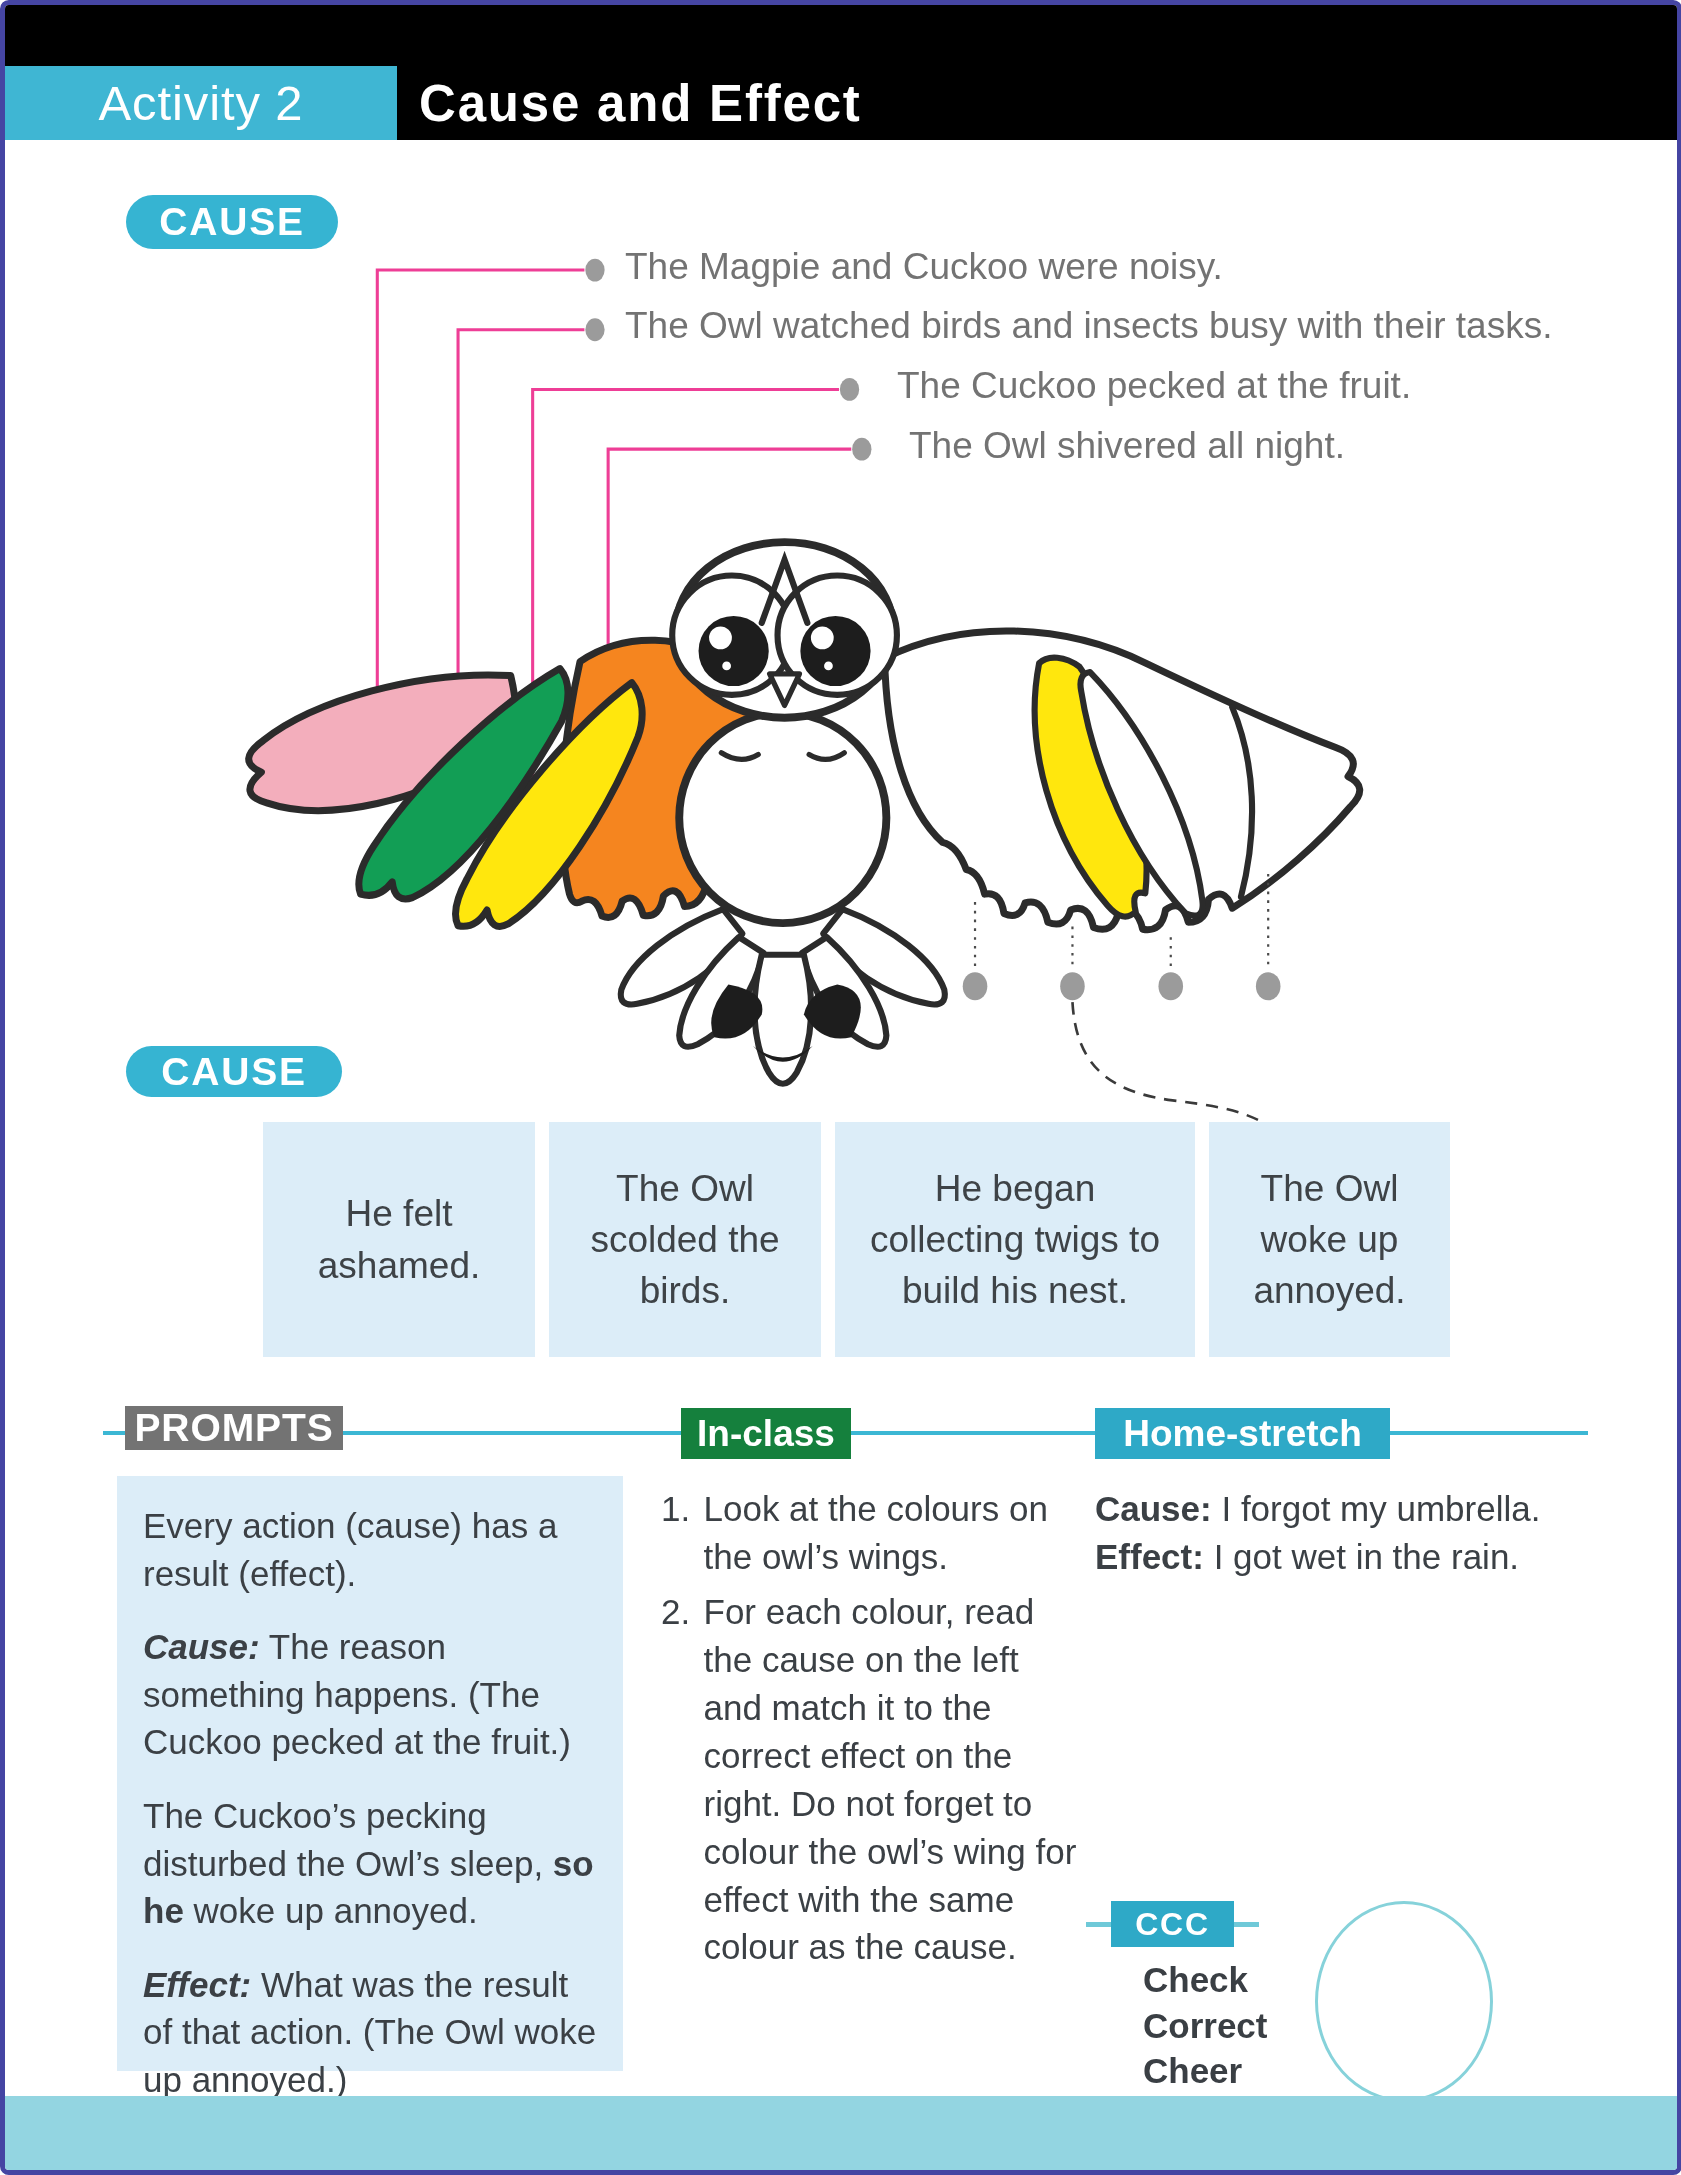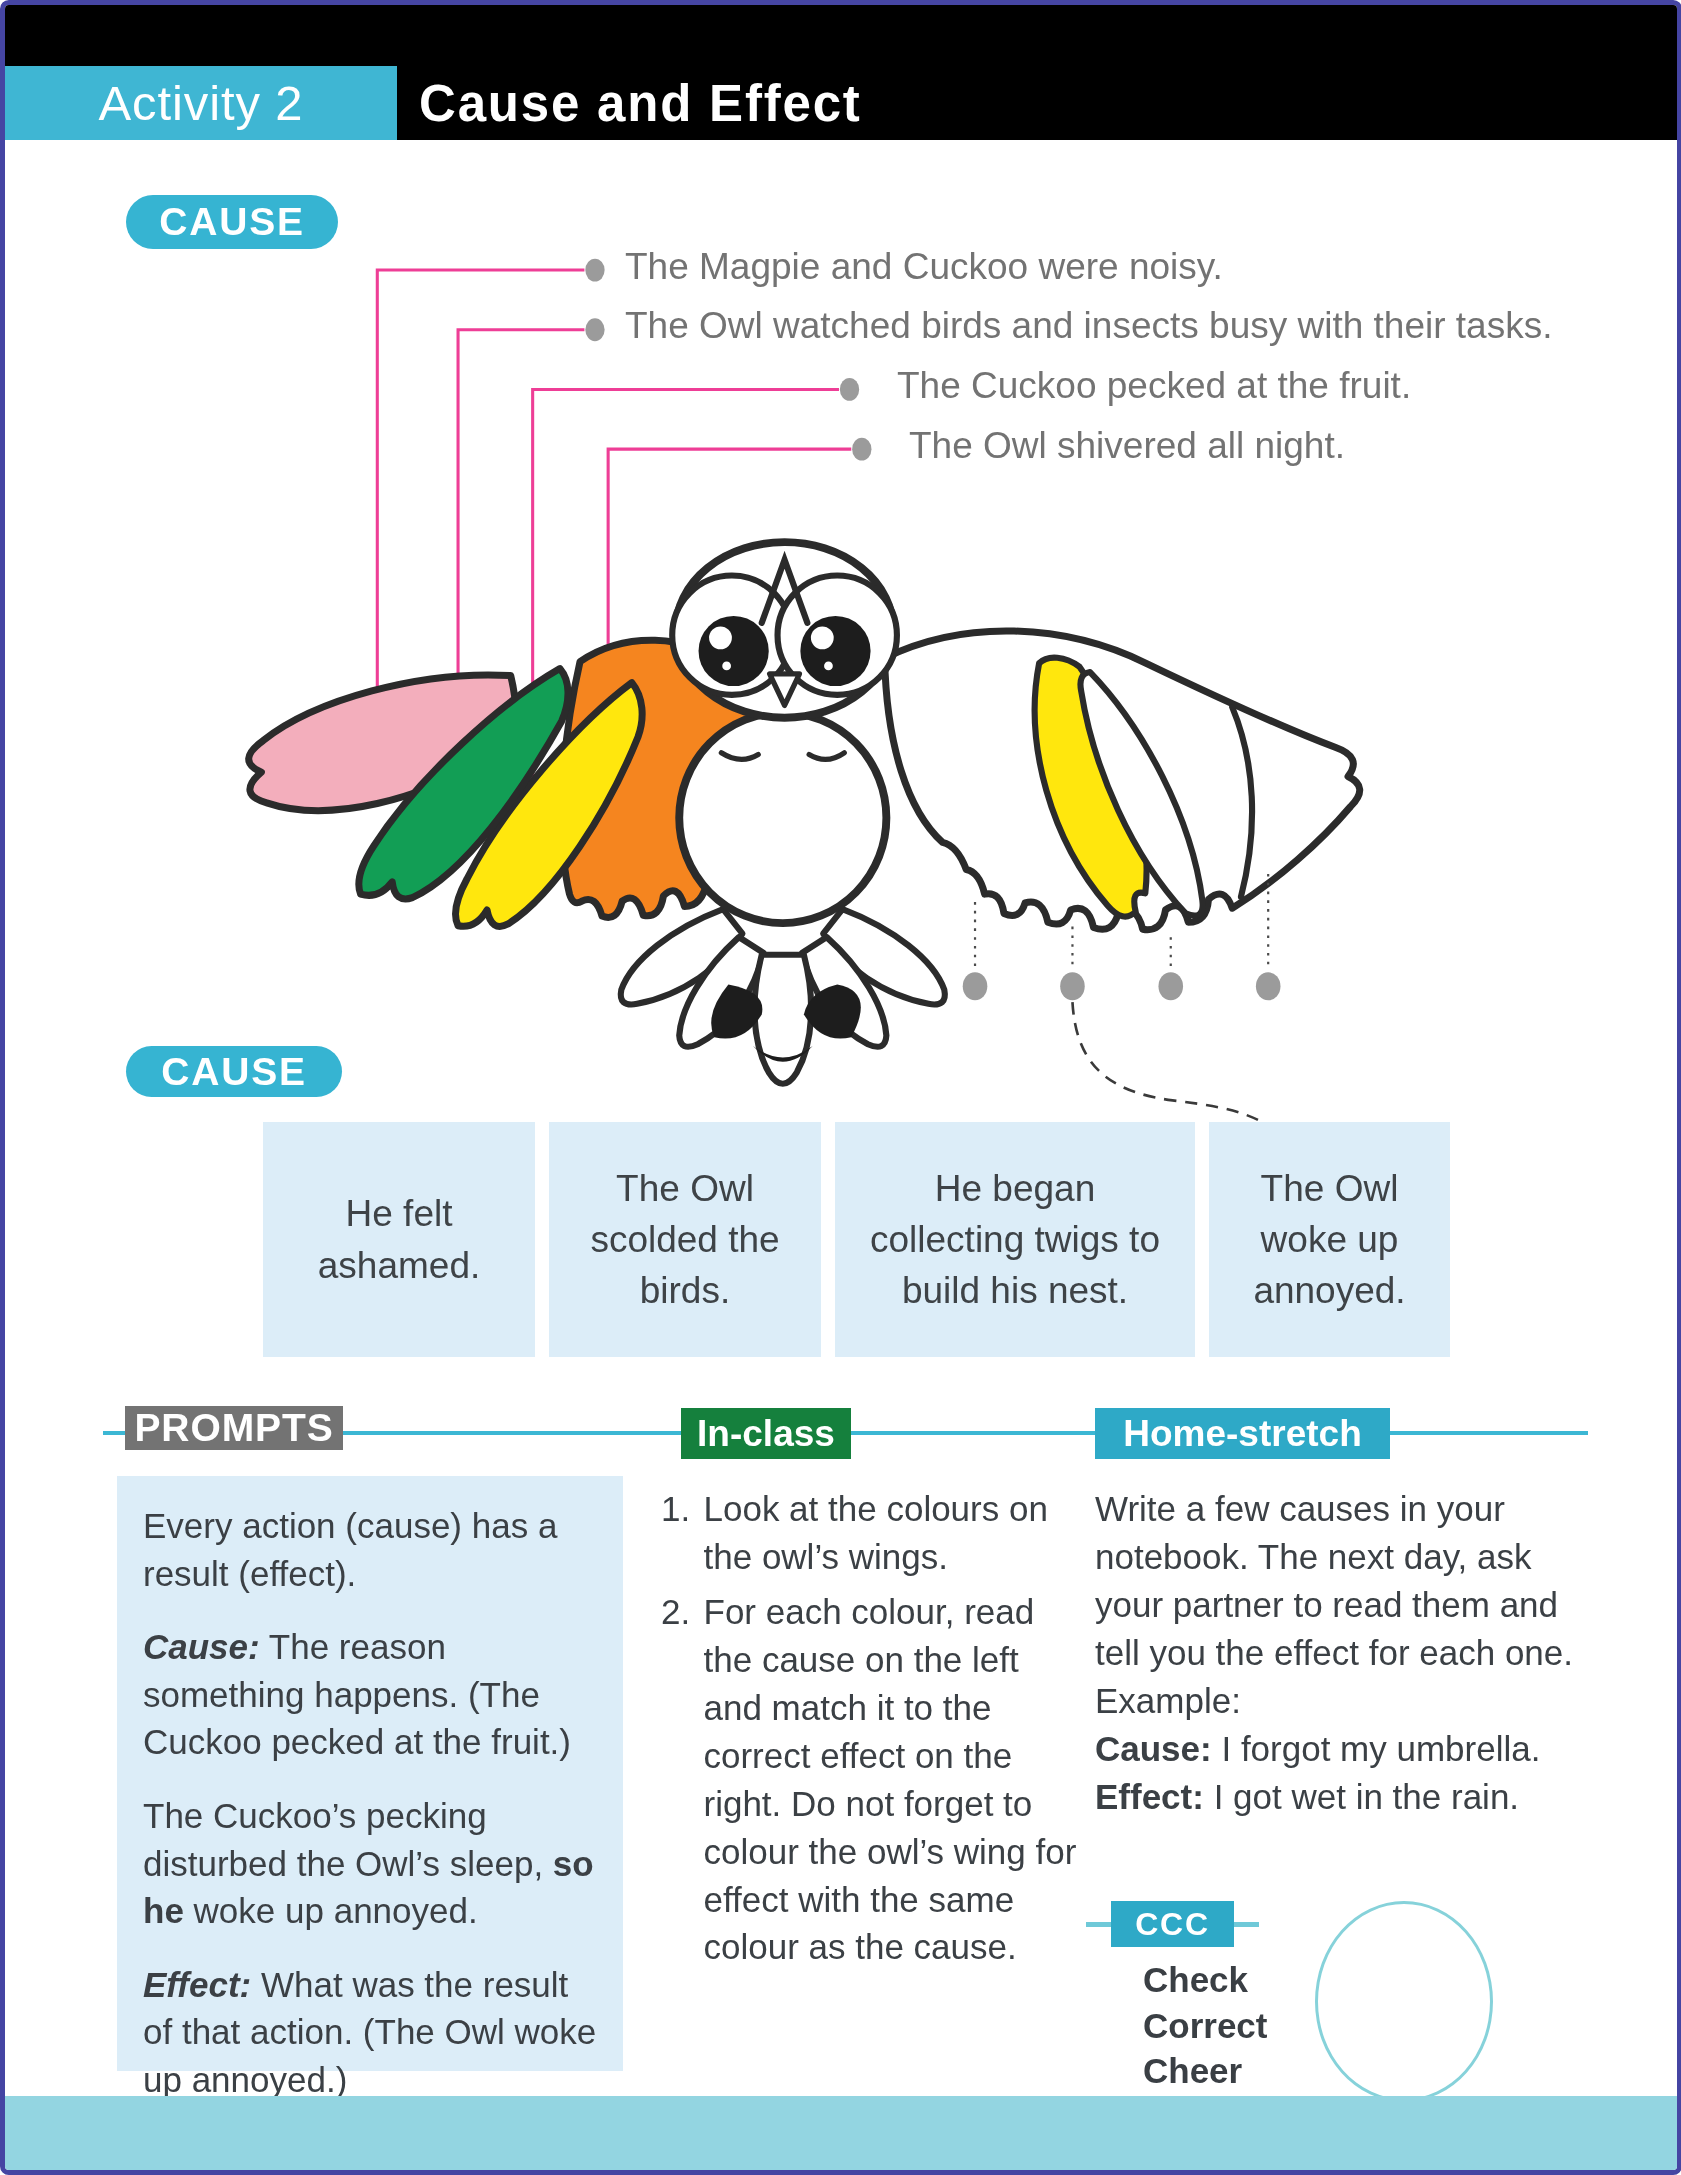--- a/index.html
+++ b/index.html
@@ -215,21 +215,20 @@
   <div class="tag tag-inclass" data-interactable="false">In-class</div>
   <div class="col-text inclass-list" data-interactable="false">
     <ol>
       <li data-interactable="false">Look at the colours on the owl’s wings.</li>
       <li data-interactable="false">For each colour, read the cause on the left and match it to the correct effect on the right. Do not forget to colour the owl’s wing for effect with the same colour as the cause.</li>
     </ol>
   </div>
 
   <div class="tag tag-home" data-interactable="false">Home-stretch</div>
   <div class="col-text home-text" data-interactable="false">
-    <p data-interactable="false">Write a few causes in your notebook. The next day, ask your partner to read them and tell you the effect for each one. Example:</p>
     <p data-interactable="false"><span class="bold" data-interactable="false">Cause:</span><span data-interactable="false"> I forgot my umbrella.</span></p>
     <p data-interactable="false"><span class="bold" data-interactable="false">Effect:</span><span data-interactable="false"> I got wet in the rain.</span></p>
   </div>
 
   <div class="ccc-line ccc-line-l" data-interactable="false"></div>
   <div class="ccc-line ccc-line-r" data-interactable="false"></div>
   <div class="tag tag-ccc" data-interactable="false">CCC</div>
   <div class="ccc-words" data-interactable="false">
     <div data-interactable="false">Check</div>
     <div data-interactable="false">Correct</div>

